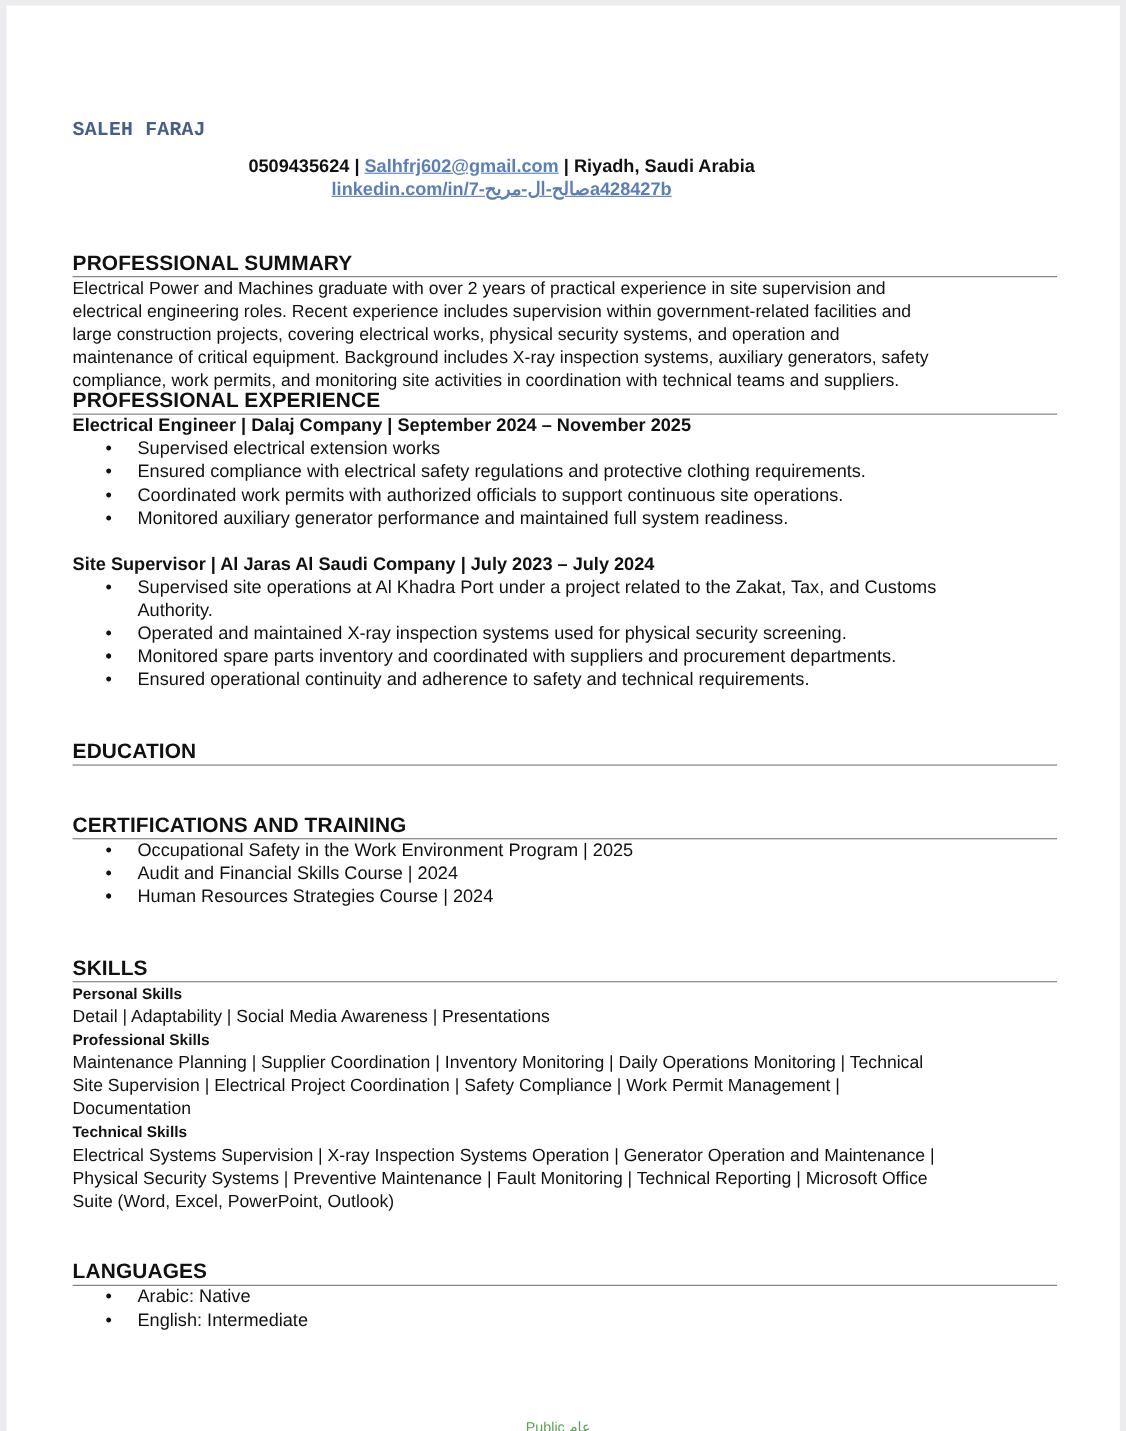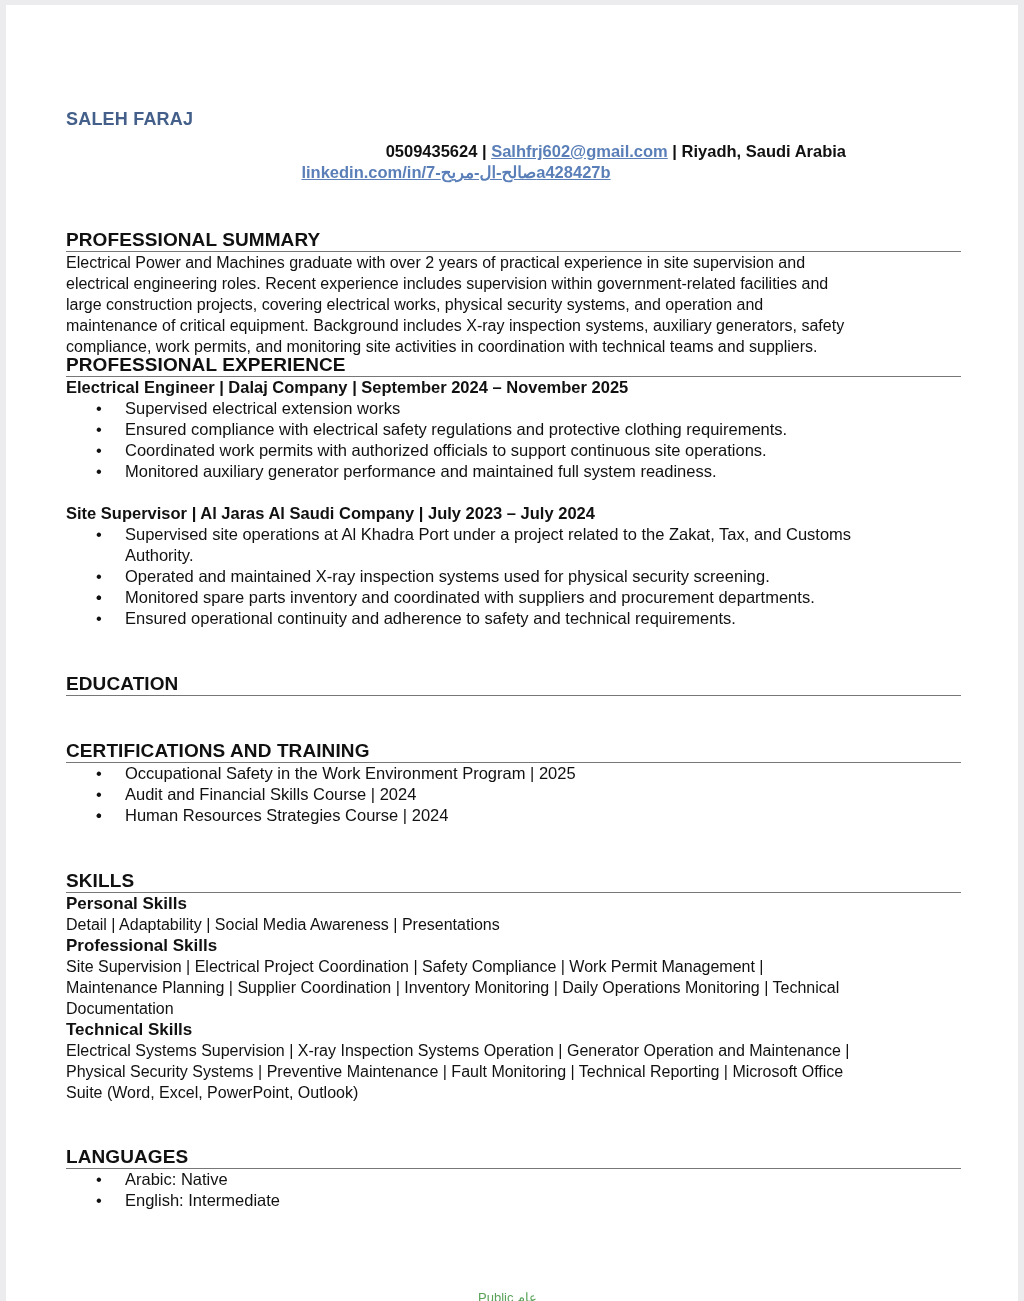--- a/index.html
+++ b/index.html
@@ -15,28 +15,28 @@
     position: absolute;
     left: 6px; top: 5px; width: 1012px; height: 1296px;
     background: #ffffff;
   }
   .content {
     position: absolute;
     left: 60px; top: 0; width: 900px;
   }
   .name {
     position: absolute; left: 0; top: 104px;
-    font-family: Liberation Sans, sans-serif;
+    font-family: Liberation Mono, monospace;
     font-weight: bold; font-size: 18px;
     color: #44608a;
     letter-spacing: 0.2px;
   }
   .contact {
     position: absolute; left: 0; top: 136px; width: 780px;
-    text-align: right; font-size: 16.5px; font-weight: bold; line-height: 20px;
+    text-align: center; font-size: 16.5px; font-weight: bold; line-height: 20px;
   }
   .contact a, .linkedin a { color: #5a7fb8; text-decoration: underline; }
   .linkedin {
     position: absolute; left: 0; top: 157px; width: 780px;
     text-align: center; font-size: 16.5px; font-weight: bold; line-height: 20px;
   }
   .section { position: absolute; left: 0; width: 895px; }
   .sec-title {
     font-size: 19px; font-weight: bold; line-height: 22px;
     border-bottom: 1.5px solid #777;
@@ -46,21 +46,21 @@
   .para { font-size: 16px; line-height: 21px; margin: 0; }
   .job-title { font-size: 16.5px; font-weight: bold; line-height: 21px; }
   ul.bullets { margin: 0; padding: 0; list-style: none; }
   ul.bullets li {
     position: relative; padding-left: 59px;
     font-size: 16.5px; line-height: 21px;
   }
   ul.bullets li .dot {
     position: absolute; left: 30px; top: 0;
   }
-  .sub-title { font-size: 17px; font-weight: bold; line-height: 21px; }
+  .sub-title { font-size: 14px; font-weight: bold; line-height: 21px; }
   .footer {
     position: absolute; left: 472px; top: 1264px;
     font-family: Liberation Sans, sans-serif;
     font-size: 13px; color: #5aa25a; margin-top: 21px;
   }
 </style>
 </head>
 <body>
 
 <div class="page">
@@ -122,22 +122,22 @@
     </div>
 
     <div class="section" style="top:865px;">
       <div class="sec-title">SKILLS</div>
       <div class="sub-title">Personal Skills</div>
       <div class="para">
         <div>Detail | Adaptability | Social Media Awareness | Presentations</div>
       </div>
       <div class="sub-title">Professional Skills</div>
       <div class="para">
+        <div>Maintenance Planning | Supplier Coordination | Inventory Monitoring | Daily Operations Monitoring | Technical</div>
         <div>Site Supervision | Electrical Project Coordination | Safety Compliance | Work Permit Management |</div>
-        <div>Maintenance Planning | Supplier Coordination | Inventory Monitoring | Daily Operations Monitoring | Technical</div>
         <div>Documentation</div>
       </div>
       <div class="sub-title">Technical Skills</div>
       <div class="para">
         <div>Electrical Systems Supervision | X-ray Inspection Systems Operation | Generator Operation and Maintenance |</div>
         <div>Physical Security Systems | Preventive Maintenance | Fault Monitoring | Technical Reporting | Microsoft Office</div>
         <div>Suite (Word, Excel, PowerPoint, Outlook)</div>
       </div>
     </div>
 

